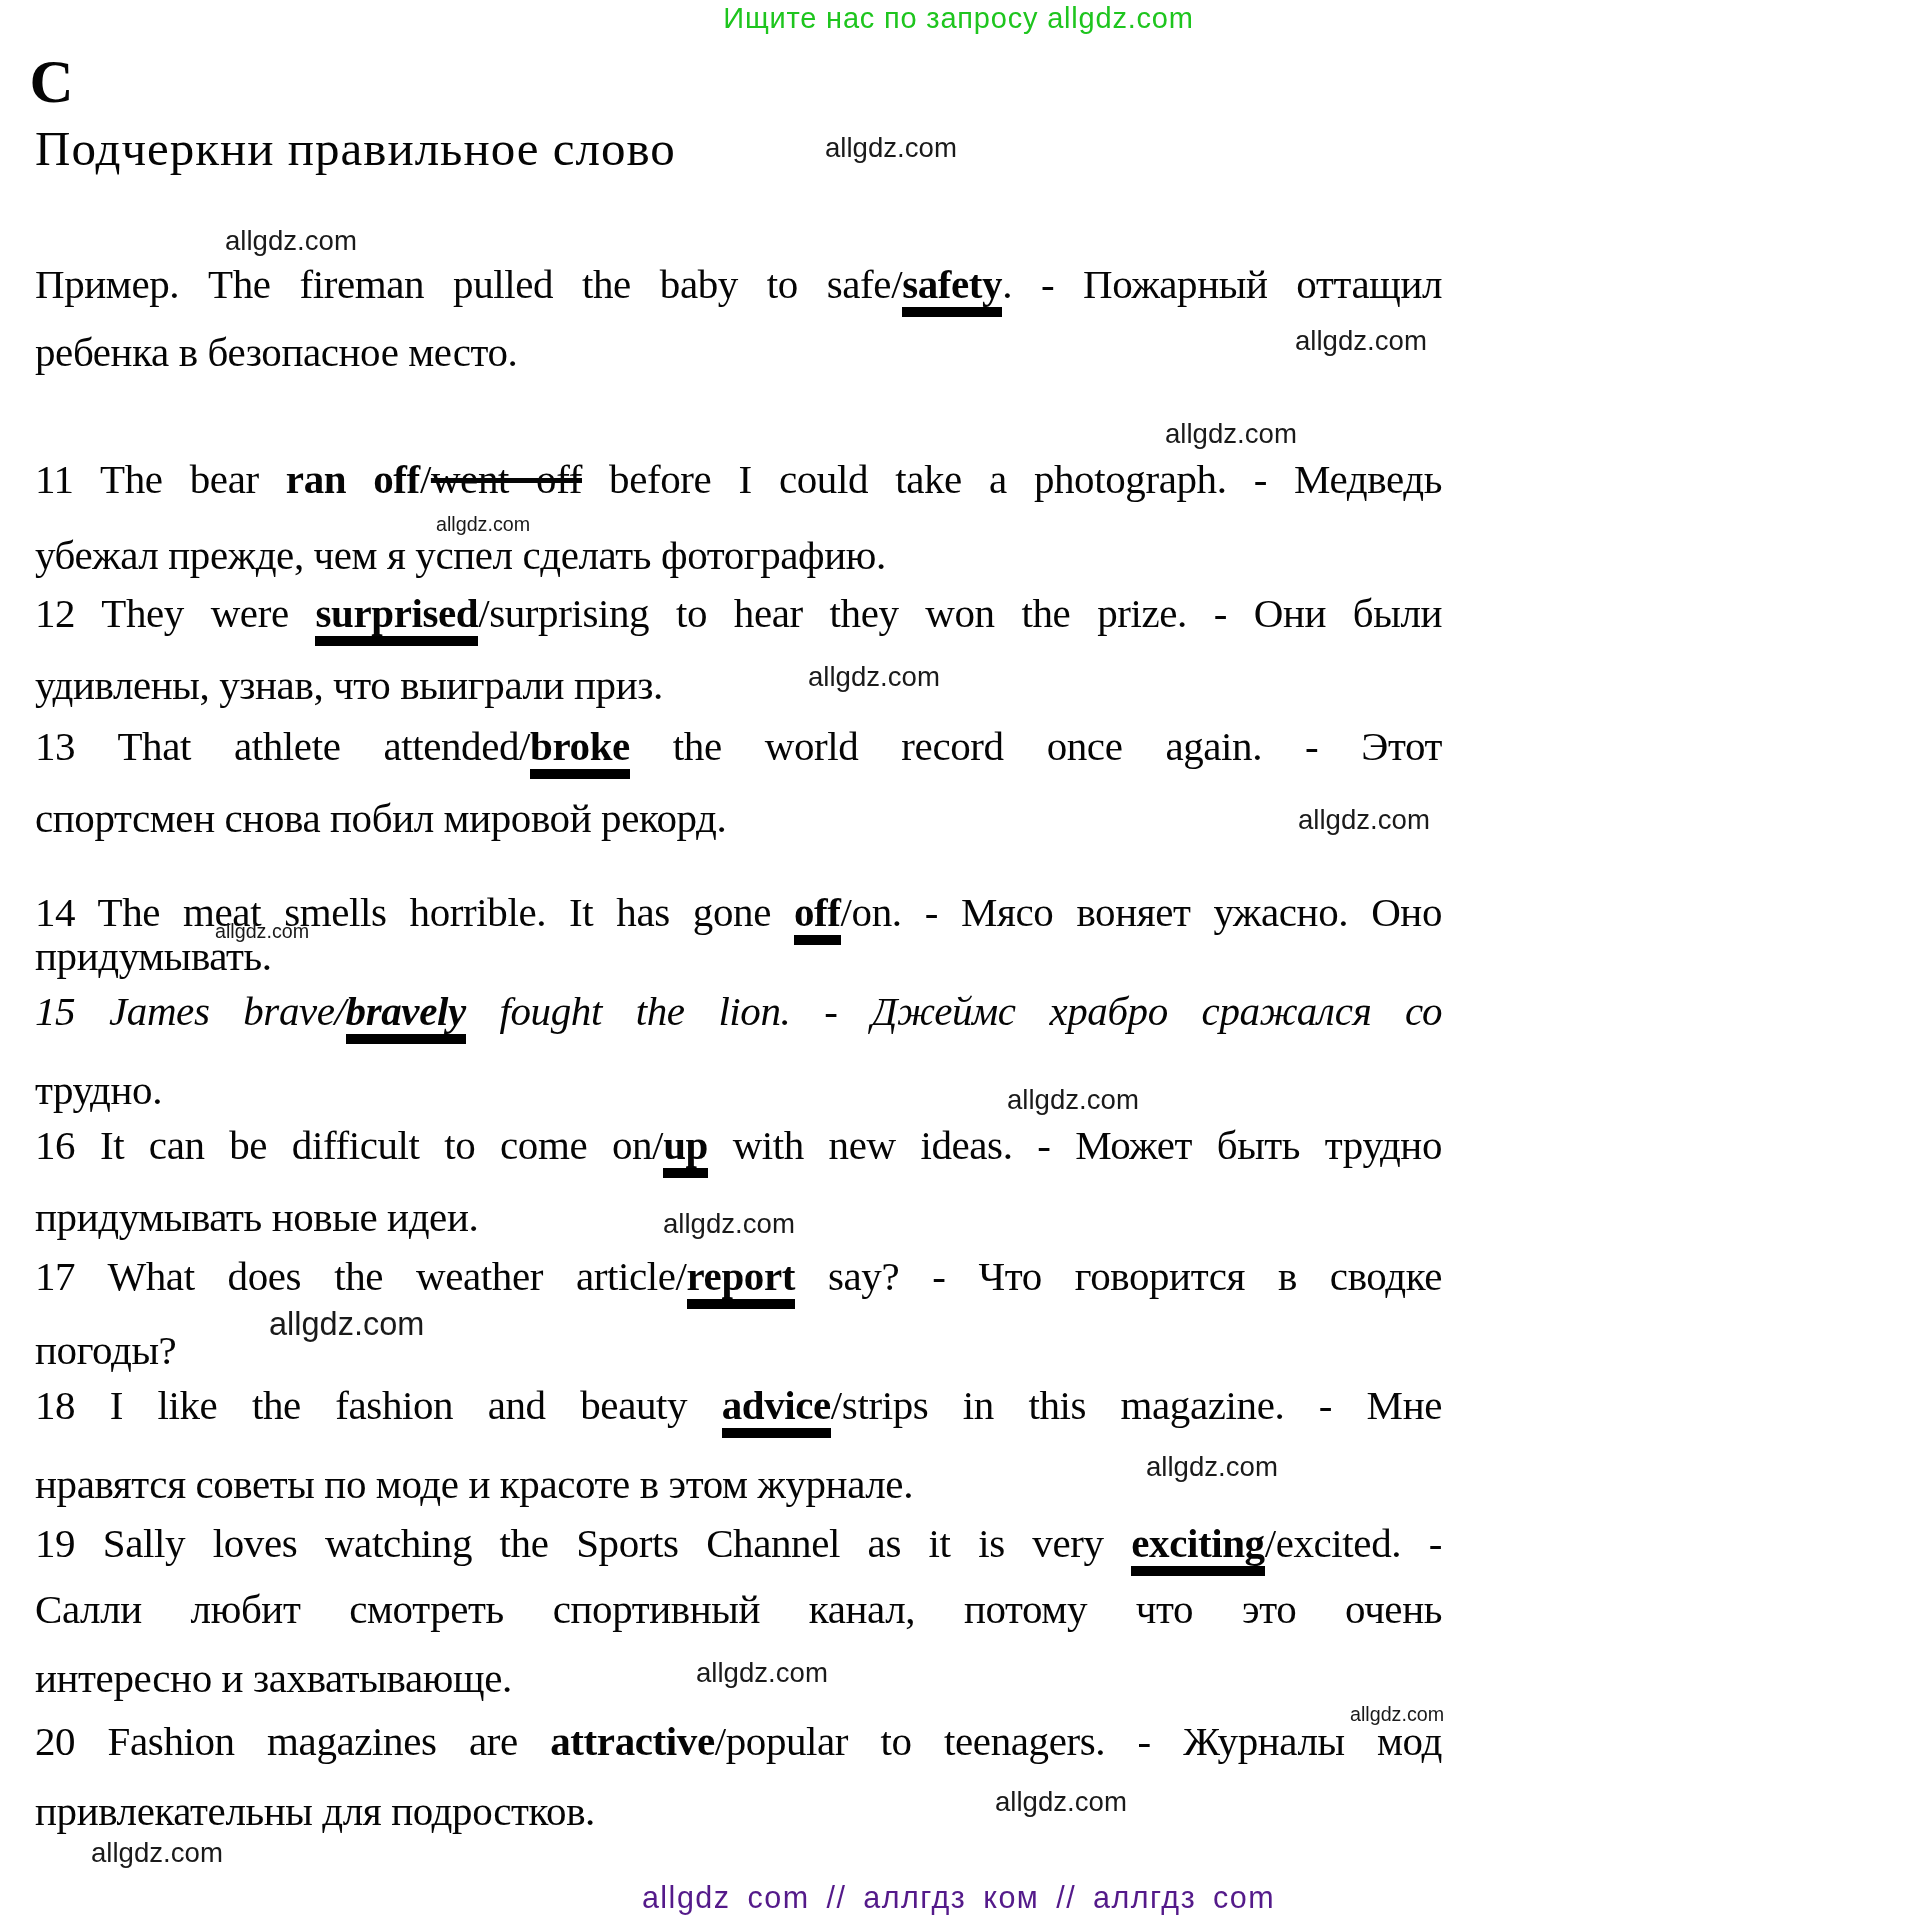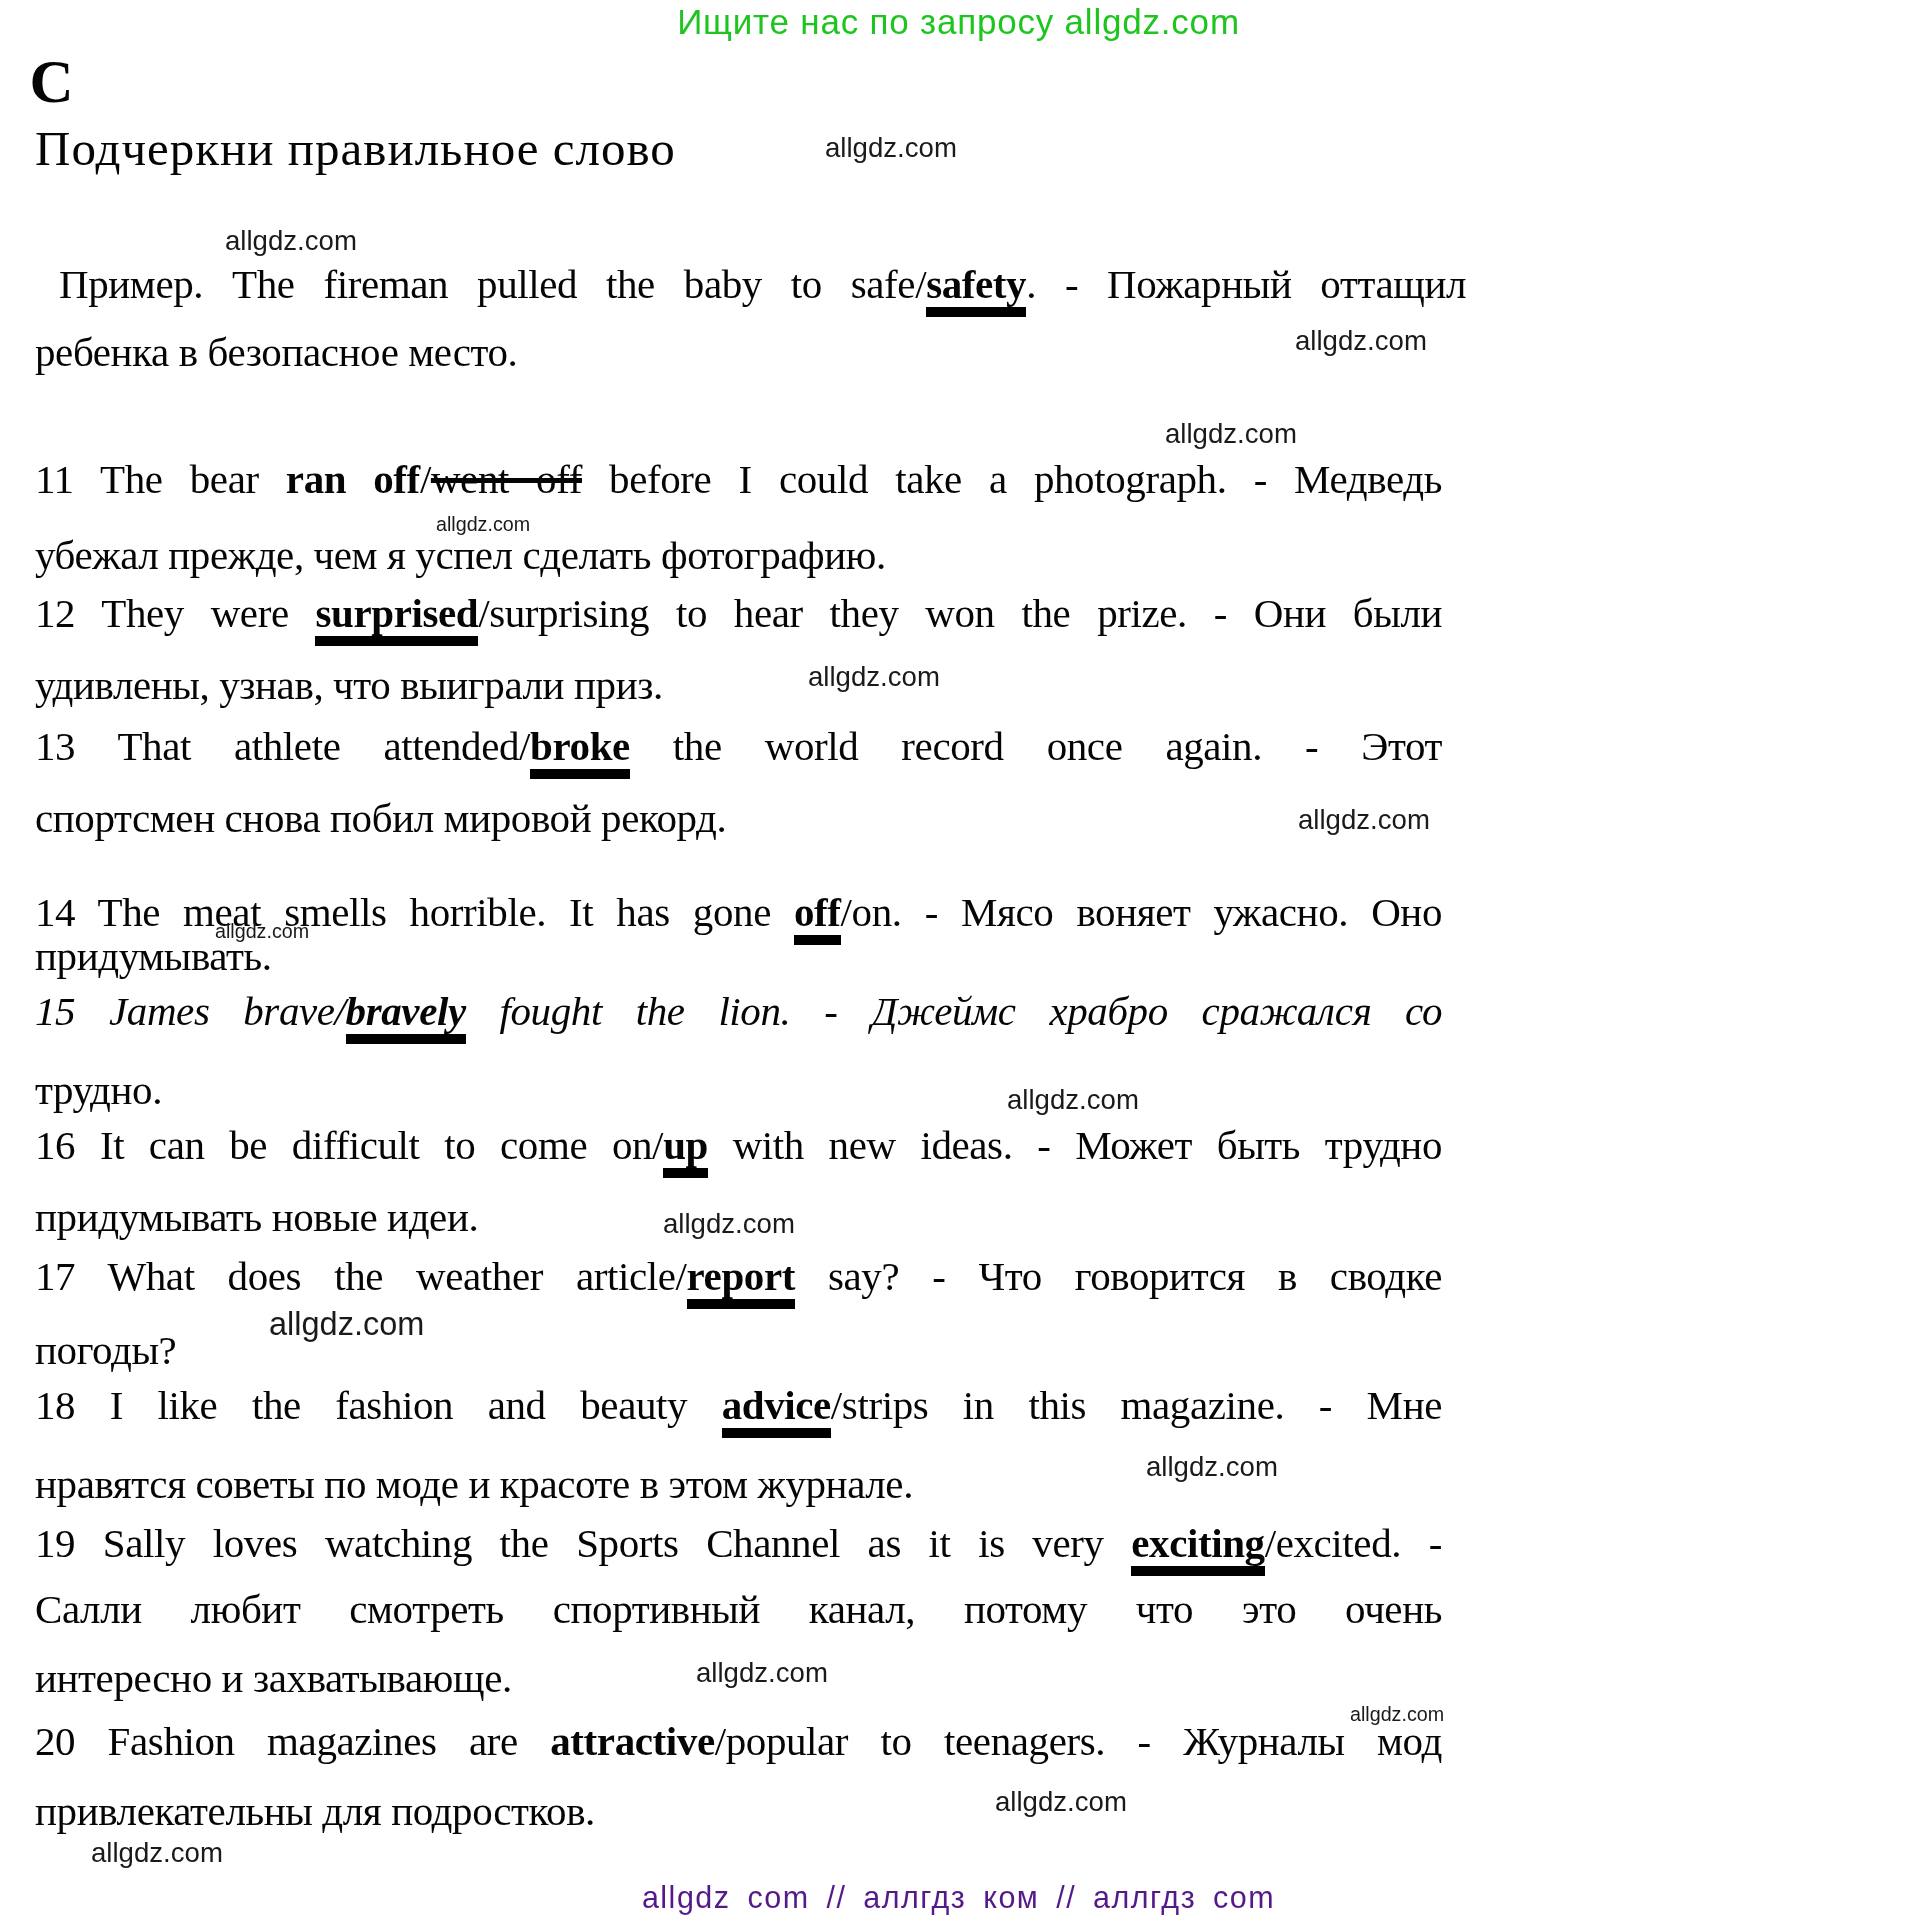--- a/index.html
+++ b/index.html
@@ -8,21 +8,21 @@
     width:1917px;height:1928px;
     background:#ffffff;
     font-family:"Liberation Serif", serif;
     color:#050505;
     overflow:hidden;
   }
   .promo{
     position:absolute;top:2px;left:0;width:100%;
     text-align:center;
     font-family:"Liberation Sans", sans-serif;
-    font-size:35px;letter-spacing:0.8px;
+    font-size:29px;letter-spacing:0.8px;
   }
   .section-letter{
     position:absolute;left:29.6px;top:51px;
     font-size:61px;font-weight:bold;line-height:1;
   }
   .exercise-title{
     position:absolute;left:35px;top:124px;
     font-size:49px;letter-spacing:1px;line-height:1;
   }
   .line{
@@ -53,21 +53,21 @@
 </head>
 <body style="color: rgb(5, 5, 5);">
 
 <div class="promo" style="color: rgb(30, 197, 30);">Ищите нас по запросу allgdz.com</div>
 
 <div class="section-letter">C</div>
 
 <div class="exercise-title">Подчеркни правильное слово</div>
 
 <div id="lines">
-    <div class="line j" style="top: 259px; margin-left: 24px;"><span>Пример. The fireman pulled the baby to safe/</span><span class="a">safety</span><span>. - Пожарный оттащил</span></div>
+    <div class="line j" style="top: 259px;"><span>Пример. The fireman pulled the baby to safe/</span><span class="a">safety</span><span>. - Пожарный оттащил</span></div>
     <div class="line" style="top: 327px;"><span>ребенка в безопасное место.</span></div>
     <div class="line j" style="top: 454px;"><span>11 The bear </span><span class="b">ran off</span><span>/</span><span class="x">went off</span><span> before I could take a photograph. - Медведь</span></div>
     <div class="line" style="top: 530px;"><span>убежал прежде, чем я успел сделать фотографию.</span></div>
     <div class="line j" style="top: 588px;"><span>12 They were </span><span class="a">surprised</span><span>/surprising to hear they won the prize. - Они были</span></div>
     <div class="line" style="top: 660px;"><span>удивлены, узнав, что выиграли приз.</span></div>
     <div class="line j" style="top: 721px;"><span>13 That athlete attended/</span><span class="a">broke</span><span> the world record once again. - Этот</span></div>
     <div class="line" style="top: 793px;"><span>спортсмен снова побил мировой рекорд.</span></div>
     <div class="line j" style="top: 859px; margin-top: 28px;"><span>14 The meat smells horrible. It has gone </span><span class="a">off</span><span>/on. - Мясо воняет ужасно. Оно</span></div>
     <div class="line" style="top: 931px;"><span>придумывать.</span></div>
     <div class="line j" style="top: 986px; font-style: italic;"><span>15 James brave/</span><span class="a">bravely</span><span> fought the lion. - Джеймс храбро сражался со</span></div>

